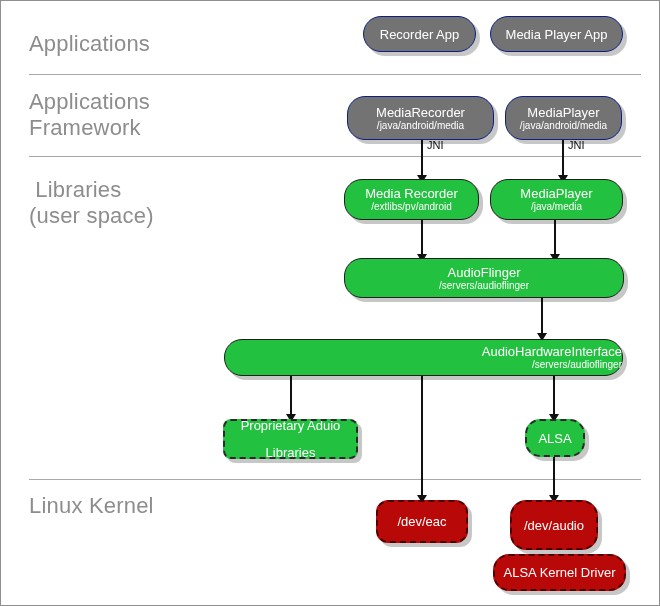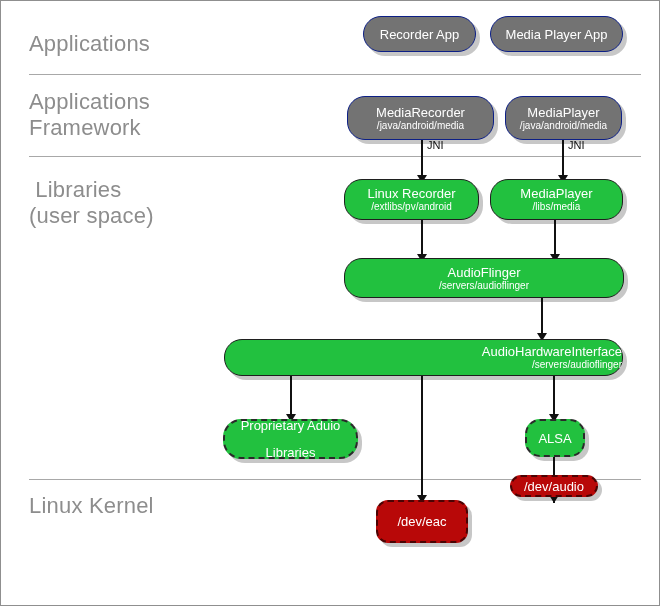--- a/index.html
+++ b/index.html
@@ -141,51 +141,54 @@
     <span class="t1">MediaRecorder</span>
     <span class="t2">/java/android/media</span>
   </div>
 
   <div class="node blue" style="left:504px;top:95px;width:117px;height:44px;">
     <span class="t1">MediaPlayer</span>
     <span class="t2">/java/android/media</span>
   </div>
 
   <div class="node green" style="left:343px;top:178px;width:135px;height:41px;">
-    <span class="t1">Linux Recorder</span>
+    <span class="t1">Media Recorder</span>
     <span class="t2">/extlibs/pv/android</span>
   </div>
 
   <div class="node green" style="left:489px;top:178px;width:133px;height:41px;">
     <span class="t1">MediaPlayer</span>
-    <span class="t2">/libs/media</span>
+    <span class="t2">/java/media</span>
   </div>
 
   <div class="node green" style="left:343px;top:257px;width:280px;height:40px;">
     <span class="t1">AudioFlinger</span>
     <span class="t2">/servers/audioflinger</span>
   </div>
 
   <div class="node green" style="left:223px;top:338px;width:399px;height:37px;align-items:flex-end;">
     <span class="t1">AudioHardwareInterface</span>
     <span class="t2">/servers/audioflinger</span>
   </div>
 
-  <div class="node green dashed" style="left:222px;top:418px;width:135px;height:40px;border-radius:18px;gap:12px;">
+  <div class="node green dashed" style="left:222px;top:418px;width:135px;height:40px;border-radius:8px;gap:12px;">
     <span class="t1">Proprietary Aduio</span>
     <span class="t1">Libraries</span>
   </div>
 
   <div class="node green dashed" style="left:524px;top:418px;width:60px;height:38px;border-radius:15px;">
     <span class="t1">ALSA</span>
   </div>
 
   <div class="node red dashed" style="left:375px;top:499px;width:92px;height:43px;border-radius:12px;">
     <span class="t1">/dev/eac</span>
   </div>
 
-  <div class="node red dashed" style="left:509px;top:474px;width:88px;height:22px;border-radius:16px;">
+  <div class="node red dashed" style="left:509px;top:499px;width:88px;height:50px;border-radius:16px;">
     <span class="t1">/dev/audio</span>
   </div>
 
 
+  <div class="node red dashed" style="left:492px;top:553px;width:133px;height:37px;border-radius:16px;">
+    <span class="t1">ALSA Kernel Driver</span>
+  </div>
 
 </div>
 
 </body></html>

